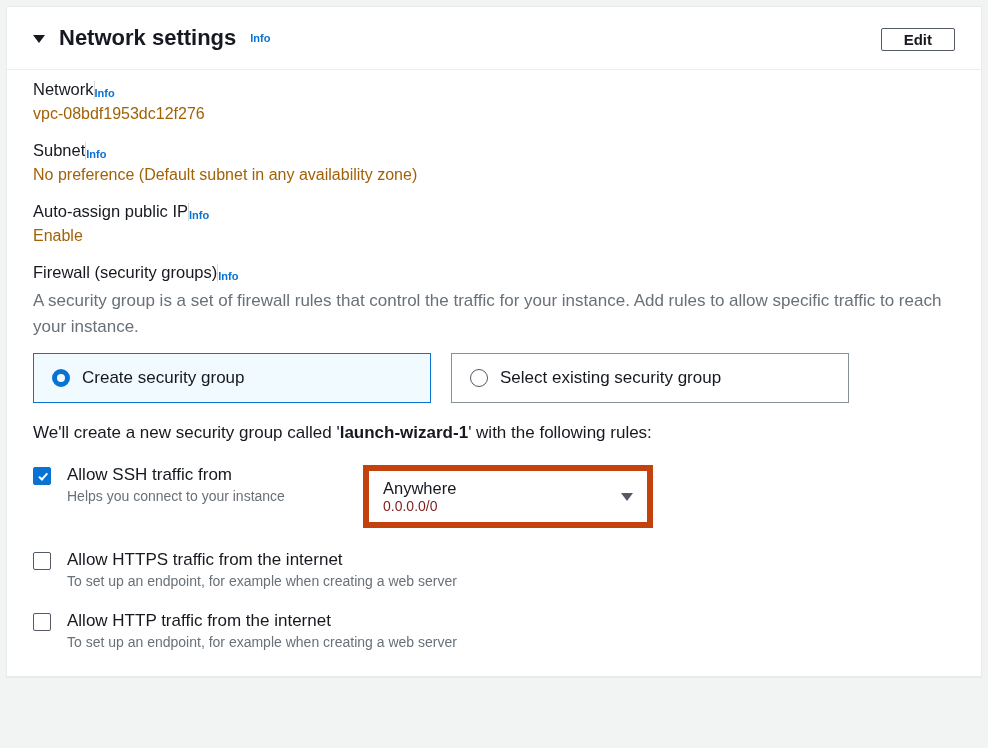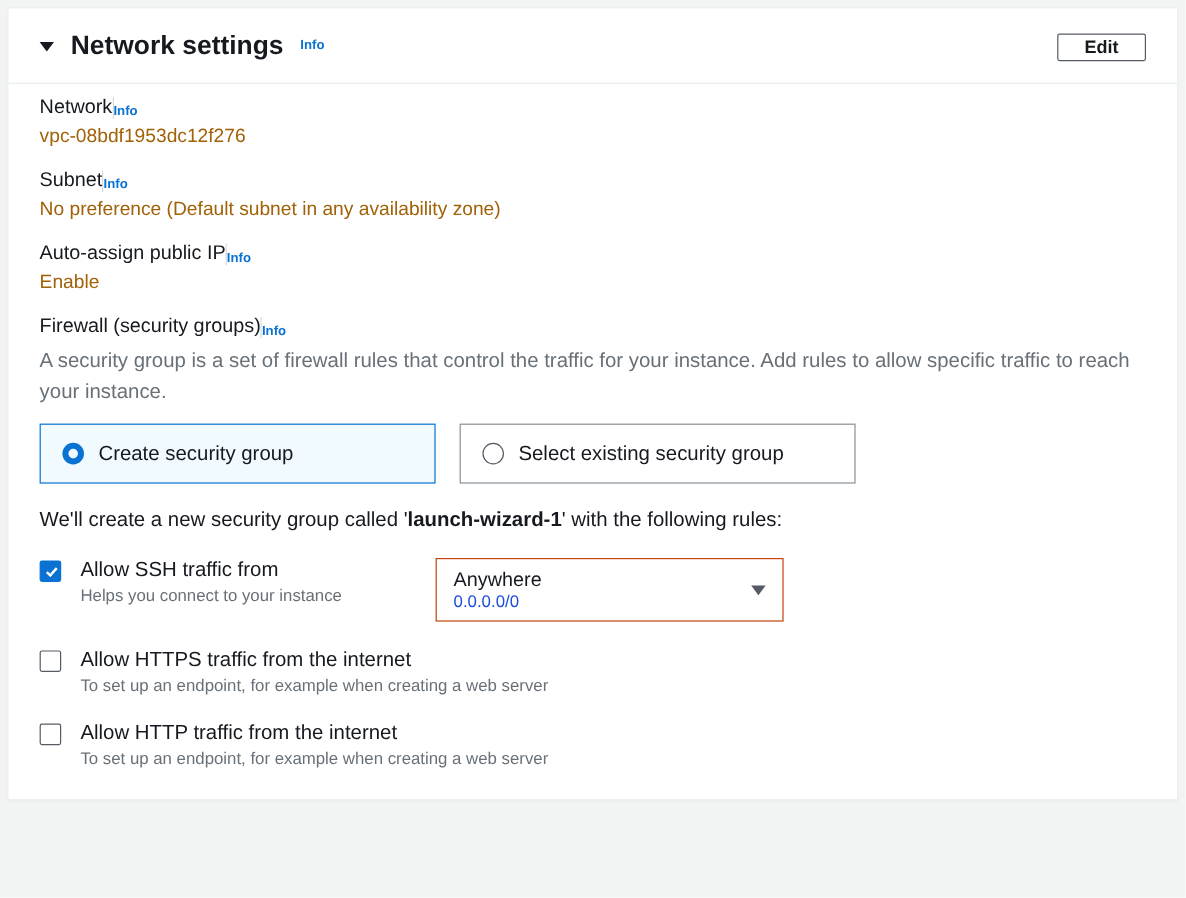--- a/index.html
+++ b/index.html
@@ -87,21 +87,21 @@
       display: flex;
       gap: 20px;
       margin-top: 14px;
     }
     .radio-card {
       display: flex;
       align-items: center;
       gap: 12px;
       border: 1px solid #879196;
       padding: 14px 18px;
-      width: 330px;
+      width: 398px;
       cursor: pointer;
       font-size: 17px;
       color: #16191f;
     }
     .radio-card.selected {
       border: 1.5px solid #0972d3;
       background: #f1faff;
     }
     .radio-outer {
       width: 18px; height: 18px;
@@ -148,30 +148,30 @@
     .rule-label {
       font-size: 17px;
       color: #16191f;
     }
     .rule-desc {
       font-size: 14px;
       color: #687078;
       margin-top: 3px;
     }
     .select-box {
-      border: 1px solid #c2410c;
+      border: 6px solid #c2410c;
       padding: 8px 14px;
       width: 290px;
       display: flex;
       justify-content: space-between;
       align-items: center;
       cursor: pointer;
     }
     .select-text-main { font-size: 16.5px; color:#16191f; }
-    .select-text-sub { font-size: 14px; color:#1d4ed8; }
+    .select-text-sub { font-size: 14px; color:#7f1d1d; }
     .select-caret {
       width: 0; height: 0;
       border-left: 6px solid transparent;
       border-right: 6px solid transparent;
       border-top: 8px solid #545b64;
     }
     .rule-row-wide .rule-text { flex: 1; }
   </style>
 </head>
 <body>

